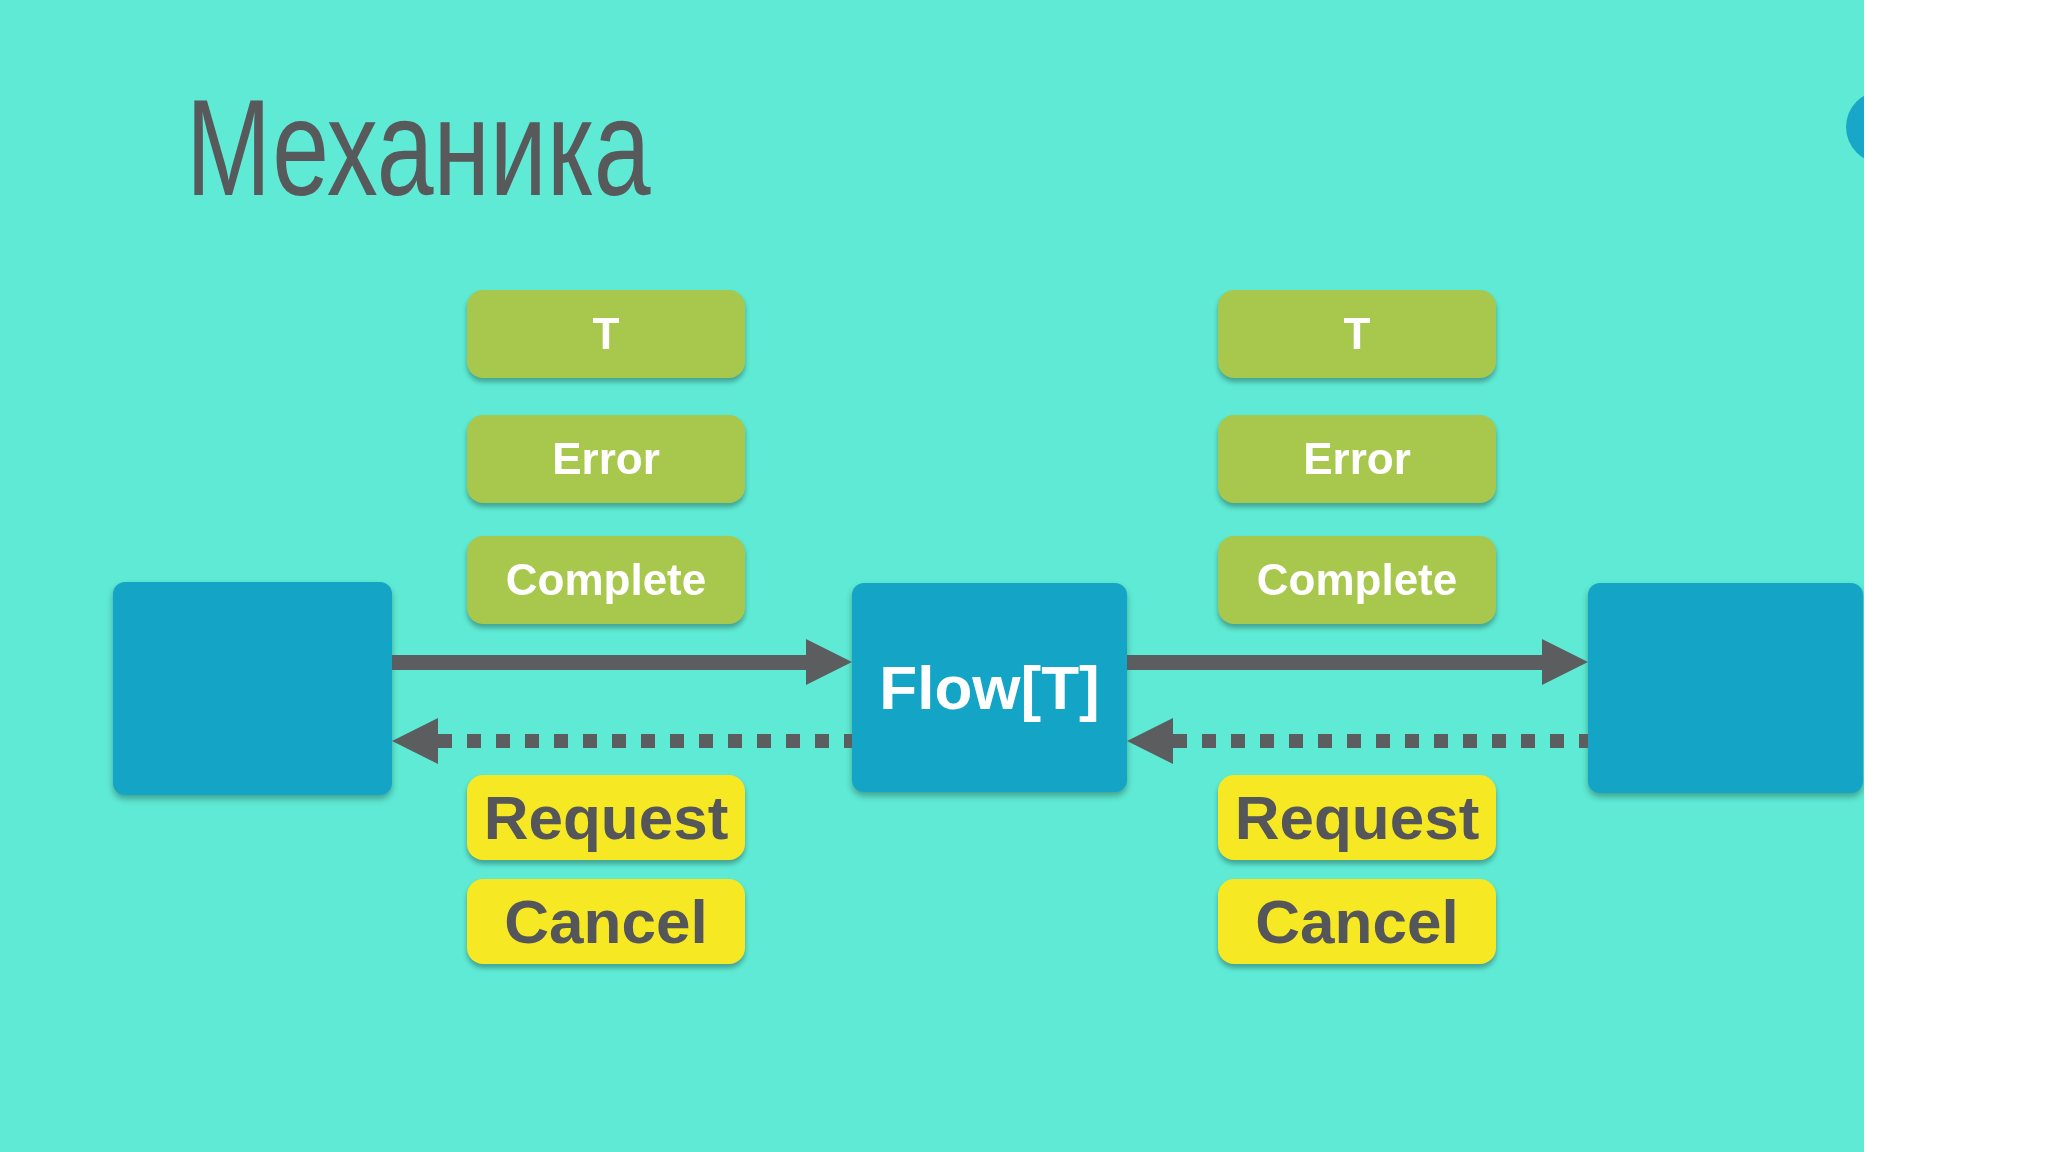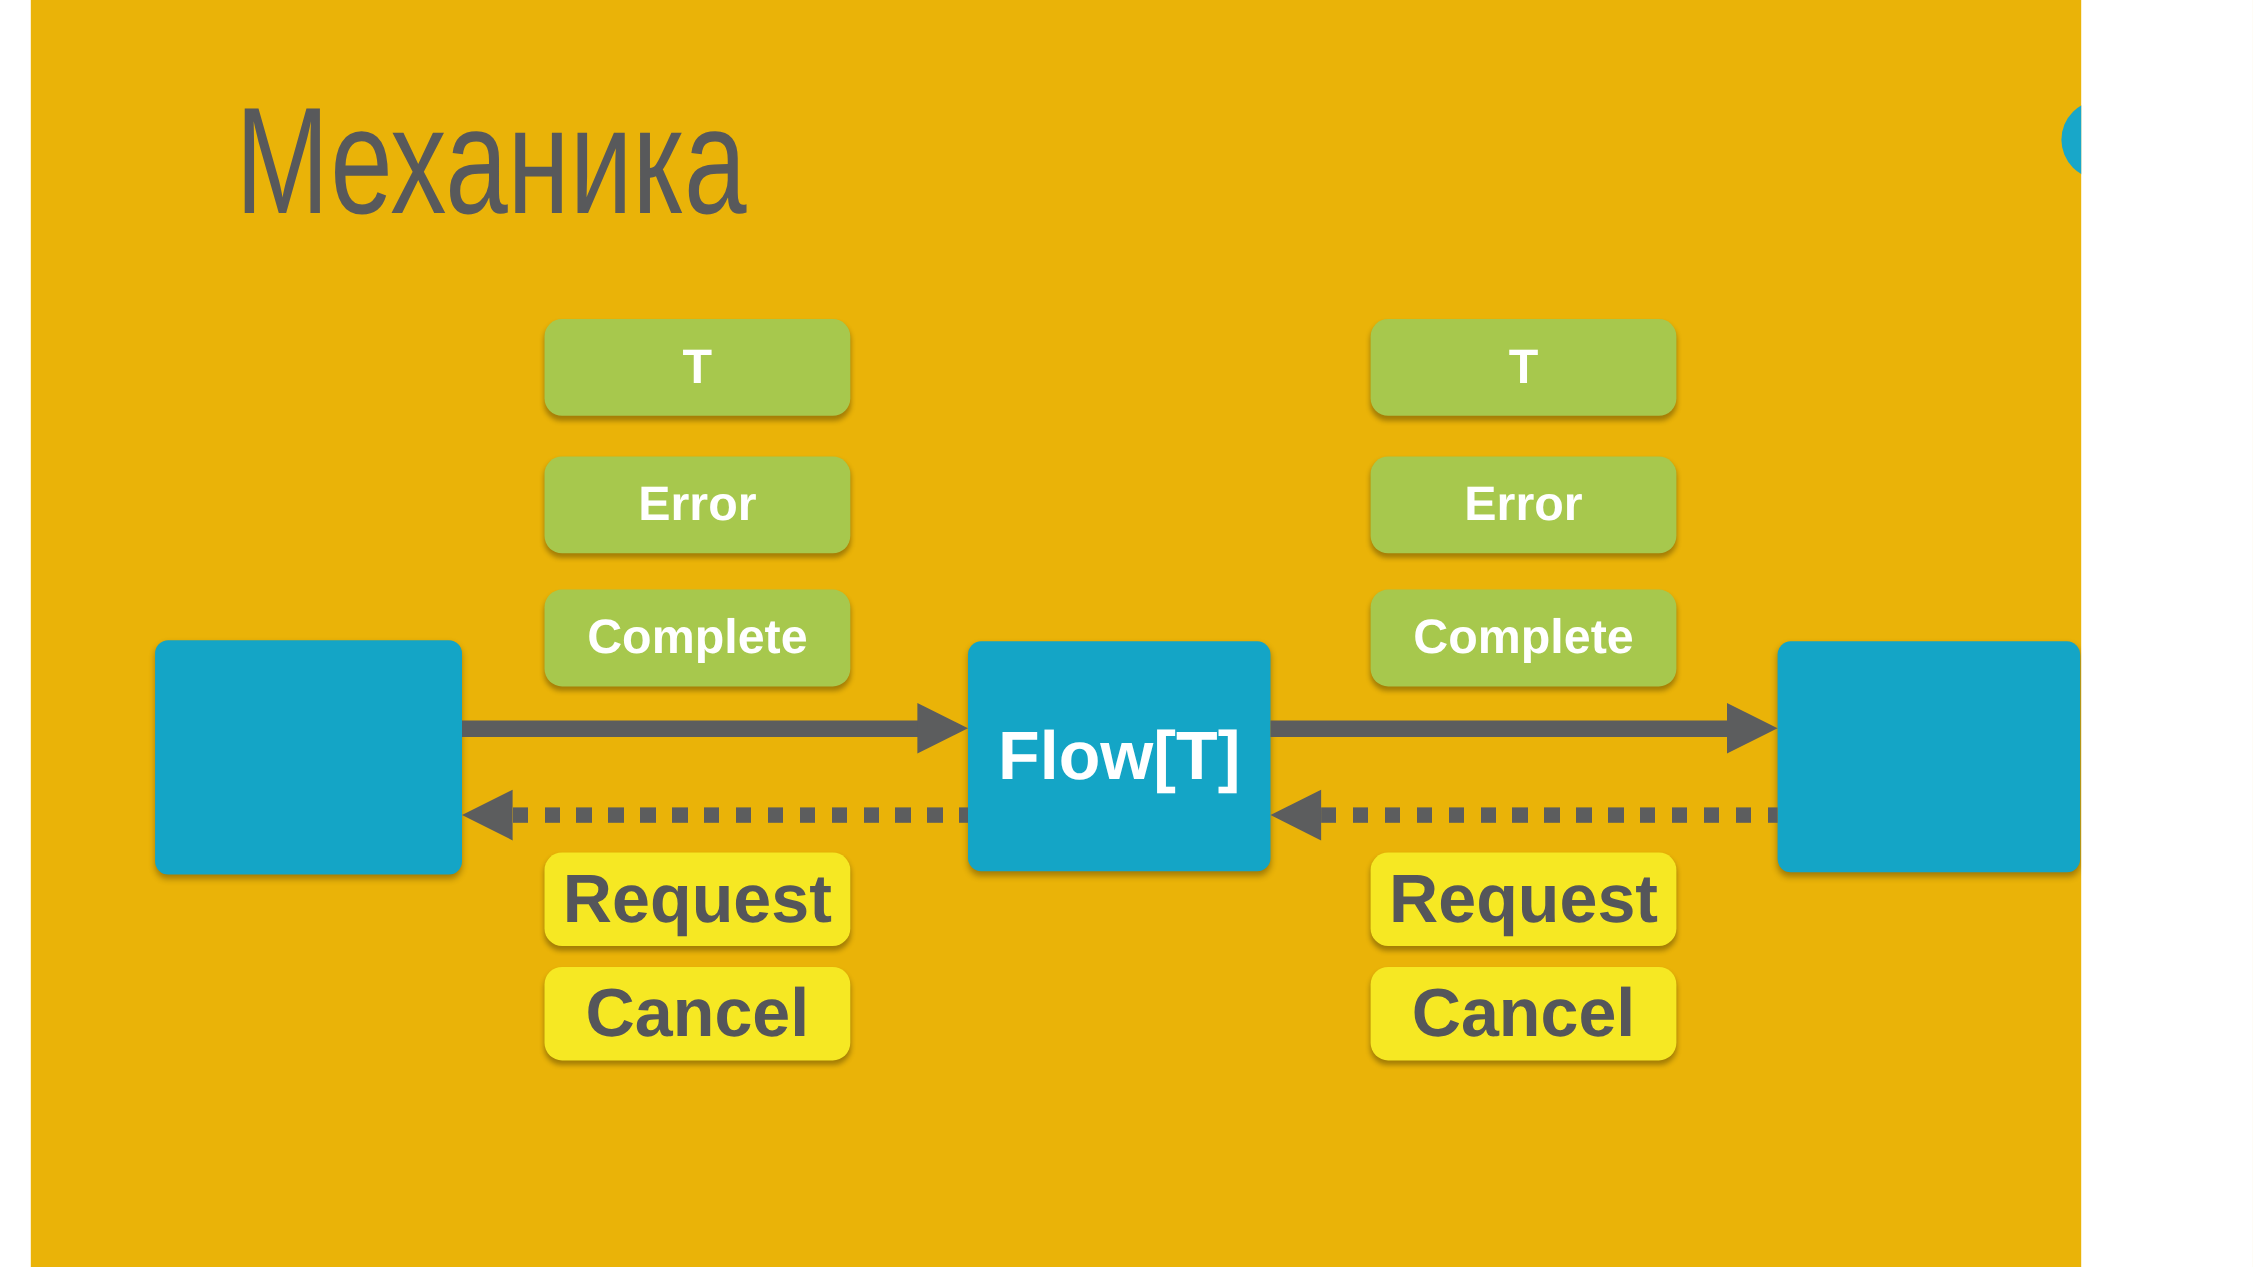--- a/index.html
+++ b/index.html
@@ -1,19 +1,18 @@
 <!DOCTYPE html>
 <html><head>
 <meta charset="utf-8">
 <style>
   html,body{margin:0;padding:0;background:#ffffff;}
   #slide{
-    position:relative;width:1864px;height:1152px;background:#eab308;overflow:hidden;
+    position:relative;width:1864px;height:1152px;background:#5eead4;overflow:hidden;
     font-family:"Liberation Sans", sans-serif;
-    margin-left:28px;
   }
   .title{
     position:absolute;left:186px;top:68px;
     font-size:138px;line-height:1.15;font-weight:400;color:#58595b;
     transform:scaleX(0.74);transform-origin:left top;white-space:nowrap;
   }
   .badge{
     position:absolute;left:1846px;top:91px;width:72px;height:72px;border-radius:50%;
     background:#18a7c9;display:flex;align-items:center;justify-content:center;
     color:#ffffff;font-size:30px;font-weight:400;

